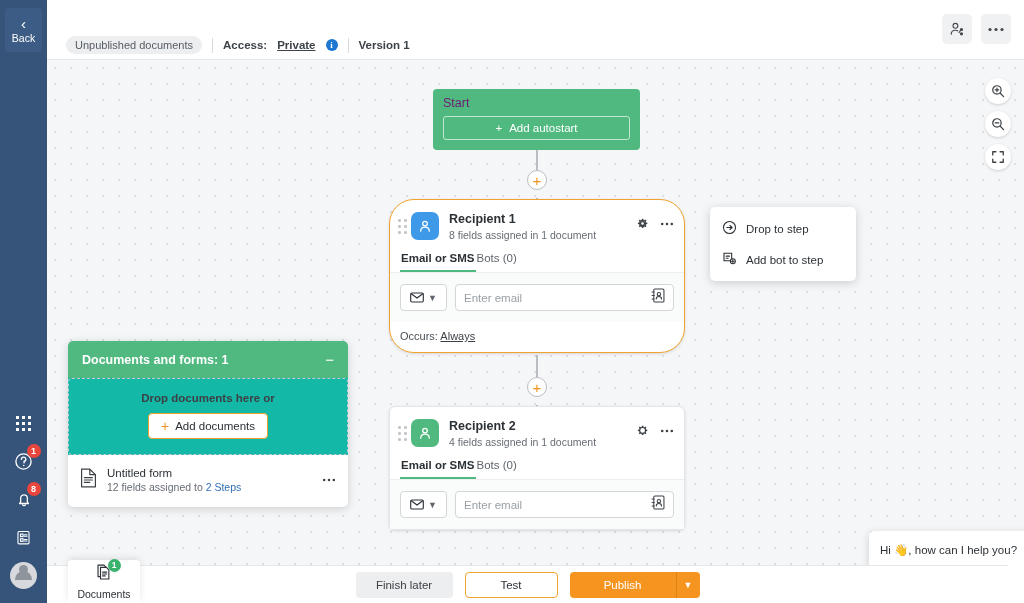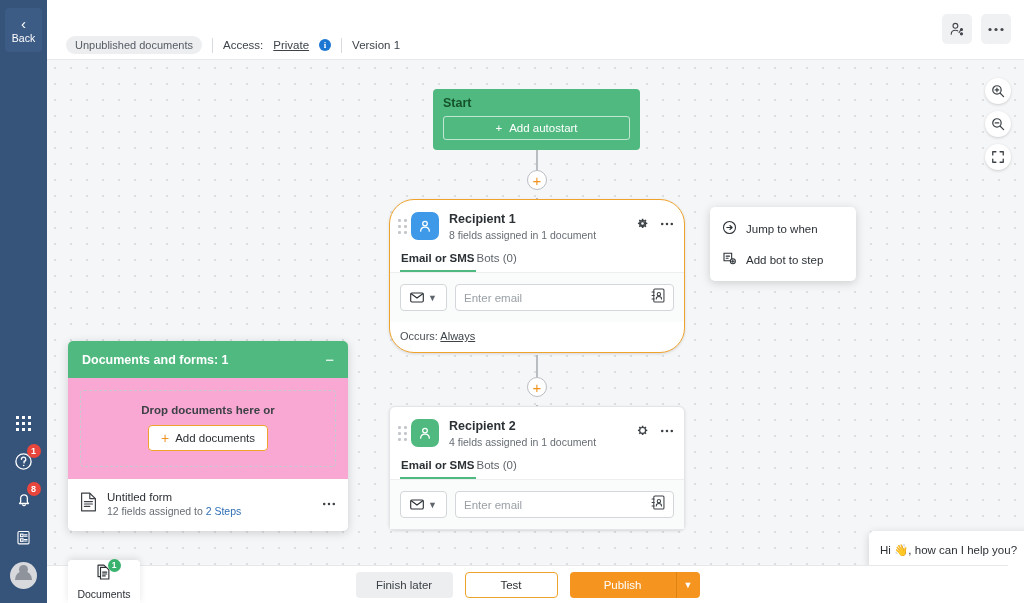--- a/index.html
+++ b/index.html
@@ -54,21 +54,21 @@
   }
   .title-row { position: absolute; left: 19px; top: 10px; display: flex; align-items: center; gap: 7px; }
   .title-row .title { font-size: 17.5px; font-weight: 700; color: #2c3136; }
   .pencil { color: #6b7075; font-size: 13px; cursor: pointer; }
   .meta-row { position: absolute; left: 19px; top: 36px; display: flex; align-items: center; gap: 10px; }
   .chip {
     background: #eceef0; color: #565c63; font-size: 11px;
     padding: 3px 9px; border-radius: 10px;
   }
   .divider-v { width: 1px; height: 15px; background: #d7dade; }
-  .meta-txt { font-size: 11.5px; color: #3d4349; }
+  .meta-txt { font-size: 11.5px; color: #3d4349; font-weight: bold; }
   .meta-link { color: #3d4349; text-decoration: underline; cursor: pointer; }
   .info-dot {
     width: 12px; height: 12px; border-radius: 50%; background: #1b77d2;
     color: #fff; font-size: 9px; font-weight: 700; line-height: 12px;
     text-align: center; font-family: "Liberation Serif", serif; cursor: pointer;
   }
   .hdr-actions { position: absolute; right: 13px; top: 14px; display: flex; gap: 9px; }
   .hdr-btn {
     width: 30px; height: 30px; border-radius: 5px; background: #f0f1f3;
     display: flex; align-items: center; justify-content: center;
@@ -89,21 +89,21 @@
     background: #ffffff; border: 1.5px solid #b9bdc2;
     display: flex; align-items: center; justify-content: center;
     color: #f0931e; font-size: 15px; line-height: 1; font-weight: 400; cursor: pointer;
     z-index: 3;
   }
 
   .start-node {
     position: absolute; left: 386px; top: 29px; width: 207px; height: 61px;
     background: #4fb97f; border-radius: 4px; padding: 7px 10px 0 10px;
   }
-  .start-node .lbl { color: #14532d; font-size: 12.5px; font-weight: 700; }
+  .start-node .lbl { color: #701a75; font-size: 12.5px; font-weight: 400; }
   .autostart-btn {
     margin-top: 6px; height: 24px; border: 1px solid rgba(255,255,255,.65);
     border-radius: 3px; color: #ffffff; font-size: 11.5px;
     display: flex; align-items: center; justify-content: center; gap: 7px; cursor: pointer;
   }
 
   .step-card {
     position: absolute; left: 342px; width: 296px;
     background: #ffffff; border-radius: 6px;
     box-shadow: 0 1px 3px rgba(0,0,0,.13);
@@ -173,21 +173,21 @@
     position: absolute; left: 21px; top: 281px; width: 280px;
     background: #ffffff; border-radius: 5px; box-shadow: 0 2px 10px rgba(0,0,0,.16);
     z-index: 10; overflow: hidden;
   }
   .docs-head {
     height: 37px; background: #4fb97f; color: #ffffff;
     display: flex; align-items: center; justify-content: space-between; padding: 0 14px;
   }
   .docs-head .t { font-size: 12.5px; font-weight: 700; }
   .docs-head .min { font-size: 15px; line-height: 10px; cursor: pointer; }
-  .docs-drop-wrap { padding: 12px; background: #f9a8d4; }
+  .docs-drop-wrap { background: #14b8a6; }
   .docs-drop {
     border: 1px dashed #c6cad0; border-radius: 4px; padding: 13px 10px 15px 10px;
     text-align: center;
   }
   .docs-drop .t { font-size: 11.5px; color: #3c4146; font-weight: 700; }
   .add-docs-btn {
     margin: 9px auto 0 auto; width: 120px; height: 26px;
     border: 1.5px solid #f0a32c; border-radius: 4px; background: #fff;
     display: flex; align-items: center; justify-content: center; gap: 6px;
     font-size: 11.5px; color: #2c3136; cursor: pointer;
@@ -473,21 +473,21 @@
     </div>
 
     <div class="ctx-menu">
       <div class="ctx-item">
         <span>
           <svg width="15" height="15" viewBox="0 0 18 18" fill="none" stroke="#2c3136" stroke-width="1.3">
             <circle cx="9" cy="9" r="7.2"></circle>
             <path d="M5.8 9h6.2M9.5 6.6L12.2 9l-2.7 2.4" stroke-linecap="round" stroke-linejoin="round"></path>
           </svg>
         </span>
-        <span>Jump to when</span>
+        <span>Drop to step</span>
       </div>
       <div class="ctx-item">
         <span>
           <svg width="15" height="15" viewBox="0 0 18 18" fill="none" stroke="#2c3136" stroke-width="1.3">
             <path d="M2.4 2.6h9.2v9.2H2.4z"></path>
             <path d="M5 6.2h4M5 8.6h2.4" stroke-linecap="round"></path>
             <circle cx="13" cy="12.2" r="3" fill="#fff"></circle>
             <path d="M13 10.6v3.2M11.4 12.2h3.2" stroke-linecap="round"></path>
           </svg>
         </span>

